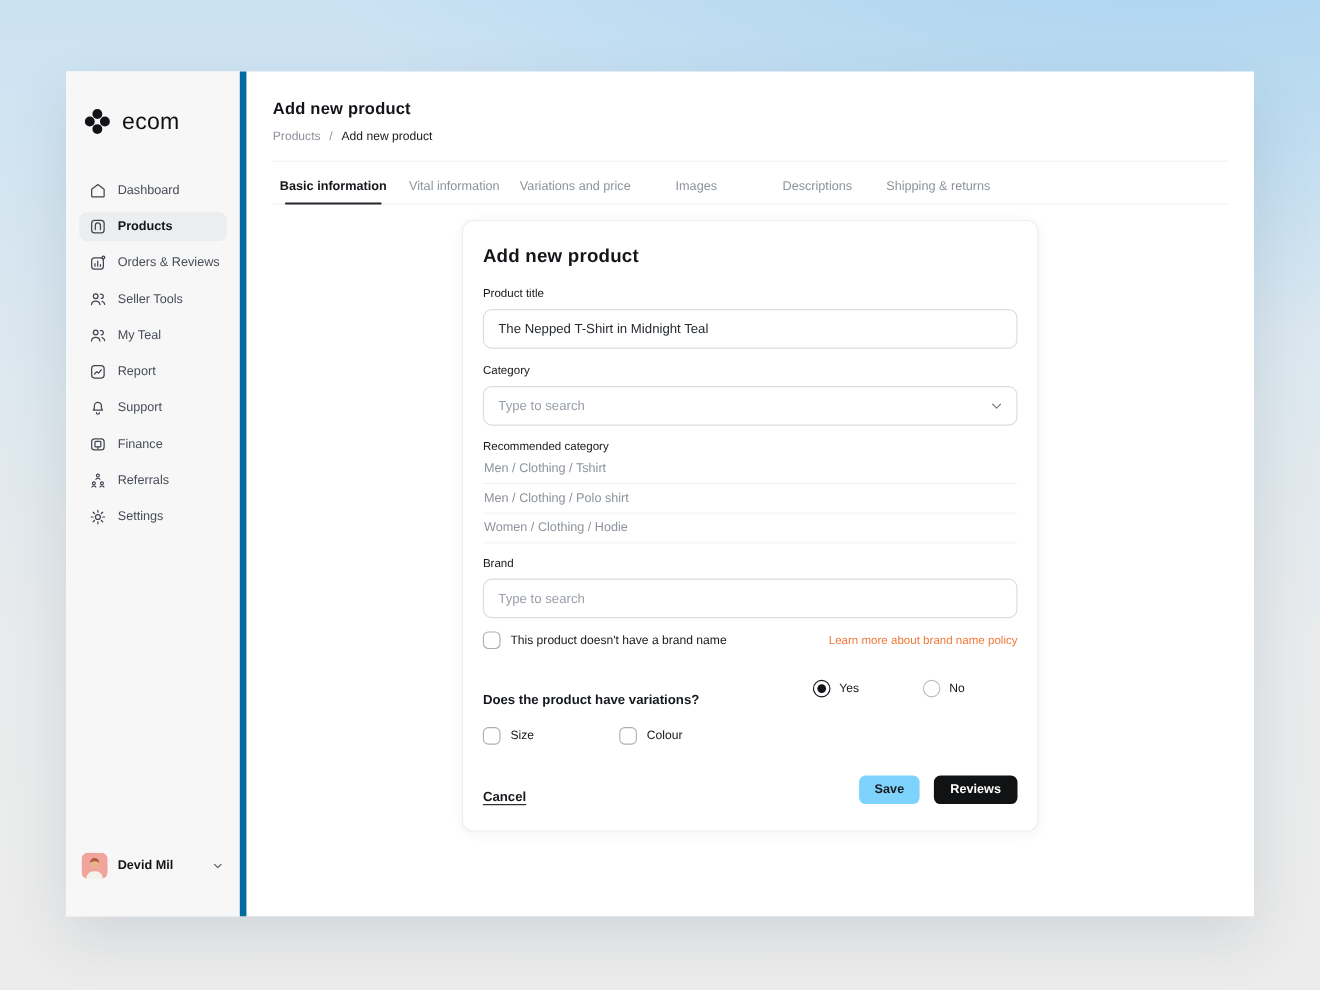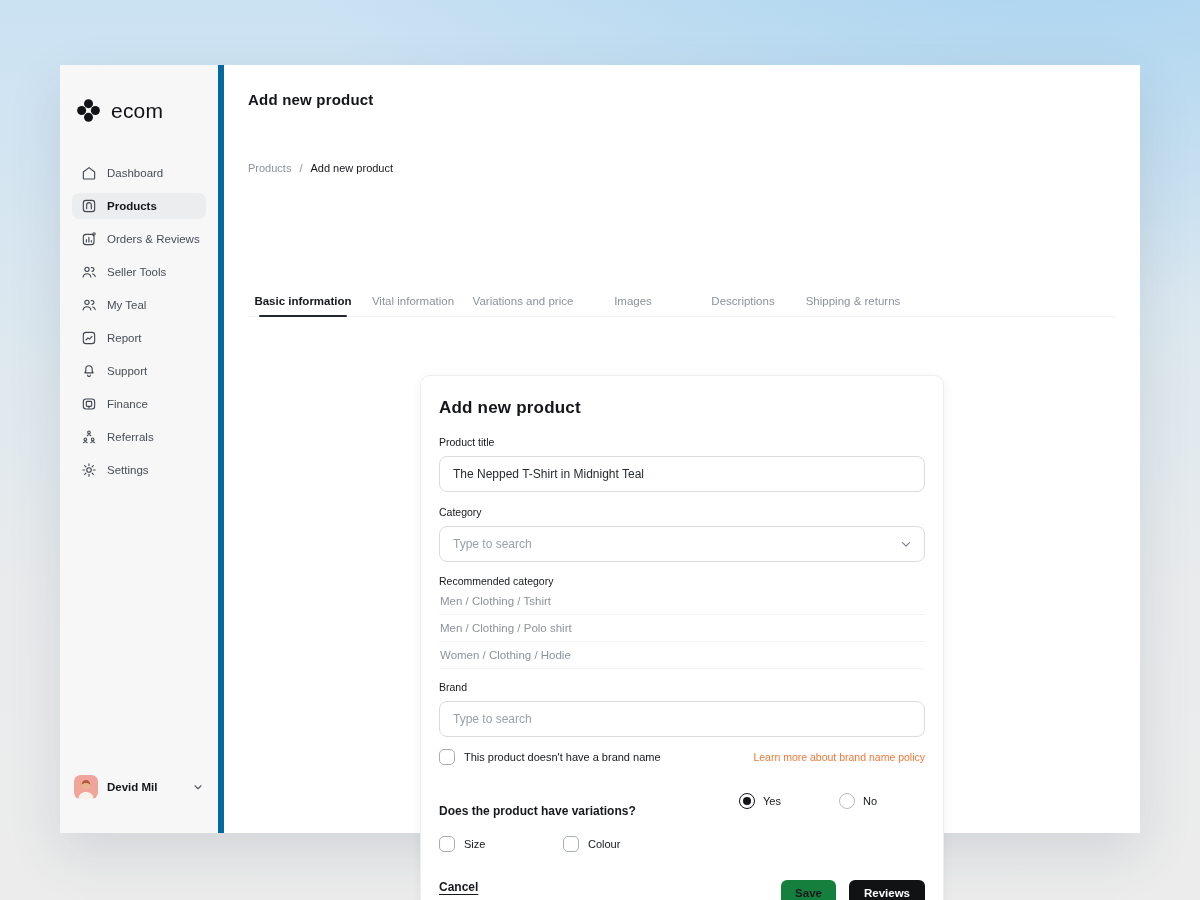--- a/index.html
+++ b/index.html
@@ -31,21 +31,21 @@
     border-radius:7px; color:#474D56; font-size:11.5px; cursor:pointer; white-space:nowrap;
   }
   .nav-item .icon { width:16px; height:16px; display:flex; color:#40464F; flex:0 0 16px; }
   .nav-item.active { background:#ECEDEF; color:#14161A; font-weight:700; }
   .user-row { margin-top:auto; display:flex; align-items:center; gap:9px; padding:0 2px; cursor:pointer; }
   .avatar { width:24px; height:24px; border-radius:6px; overflow:hidden; flex:0 0 24px; }
   .user-name { font-size:11.5px; font-weight:700; color:#14161A; }
   .user-chevron { margin-left:auto; width:12px; height:12px; color:#555B63; display:flex; }
 
   
-  .main { flex:1; display:flex; flex-direction:column; padding:26px 24px 0; min-width:0;gap:44px; }
+  .main { flex:1; display:flex; flex-direction:column; padding:26px 24px 0; min-width:0; }
   .page-title { font-size:15px; font-weight:700; color:#131519; letter-spacing:.2px; }
   .breadcrumb { margin-top:10px; display:flex; gap:8px; font-size:11px; align-items:center; }
   .breadcrumb .parent { color:#8D939B; cursor:pointer; }
   .breadcrumb .sep { color:#8D939B; }
   .breadcrumb .current { color:#17191D; font-weight:500; }
   .head-divider { height:1px; background:#EFF0F2; margin-top:16px; }
   .tabs { display:flex; border-bottom:1px solid #EFF0F2; margin-top:8px; }
   .tab {
     width:110px; height:30px; display:flex; align-items:center; justify-content:center;
     font-size:11.5px; color:#8D939B; position:relative; cursor:pointer; white-space:nowrap;
@@ -94,27 +94,27 @@
   .radio { width:16px; height:16px; border-radius:50%; position:relative; flex:0 0 16px; }
   .radio.sel { border:1.5px solid #121418; }
   .radio.sel::after {
     content:""; position:absolute; left:50%; top:50%; transform:translate(-50%,-50%);
     width:8px; height:8px; border-radius:50%; background:#121418;
   }
   .radio.unsel { border:1.5px solid #B8BEC5; }
   .radio-label { font-size:11px; color:#15181C; }
   .options-row { display:flex; margin-bottom:26px; }
   .option { display:flex; align-items:center; width:124px; }
-  .footer { display:flex; align-items:flex-start; padding:2px 0 4px; }
+  .footer { display:flex; align-items:flex-end; padding:2px 0 4px; }
   .cancel-link {
     font-size:12px; font-weight:600; color:#17191D; text-decoration:underline;
     text-underline-offset:3px; cursor:pointer;
   }
   .btn { border:none; border-radius:6px; height:26px; font-family:inherit; font-size:11.5px; font-weight:600; cursor:pointer; }
-  .btn-save { margin-left:auto; background:#15803d; color:#17191D; padding:0 14px; }
+  .btn-save { margin-left:auto; background:#7dd3fc; color:#17191D; padding:0 14px; }
   .btn-continue { margin-left:13px; color:#ffffff; padding:0 15px; }
   svg { display:block; width:100%; height:100%; }
 </style>
 </head>
 <body>
 
 <div class="window">
 
   <aside class="sidebar">
     <div class="logo-row">

